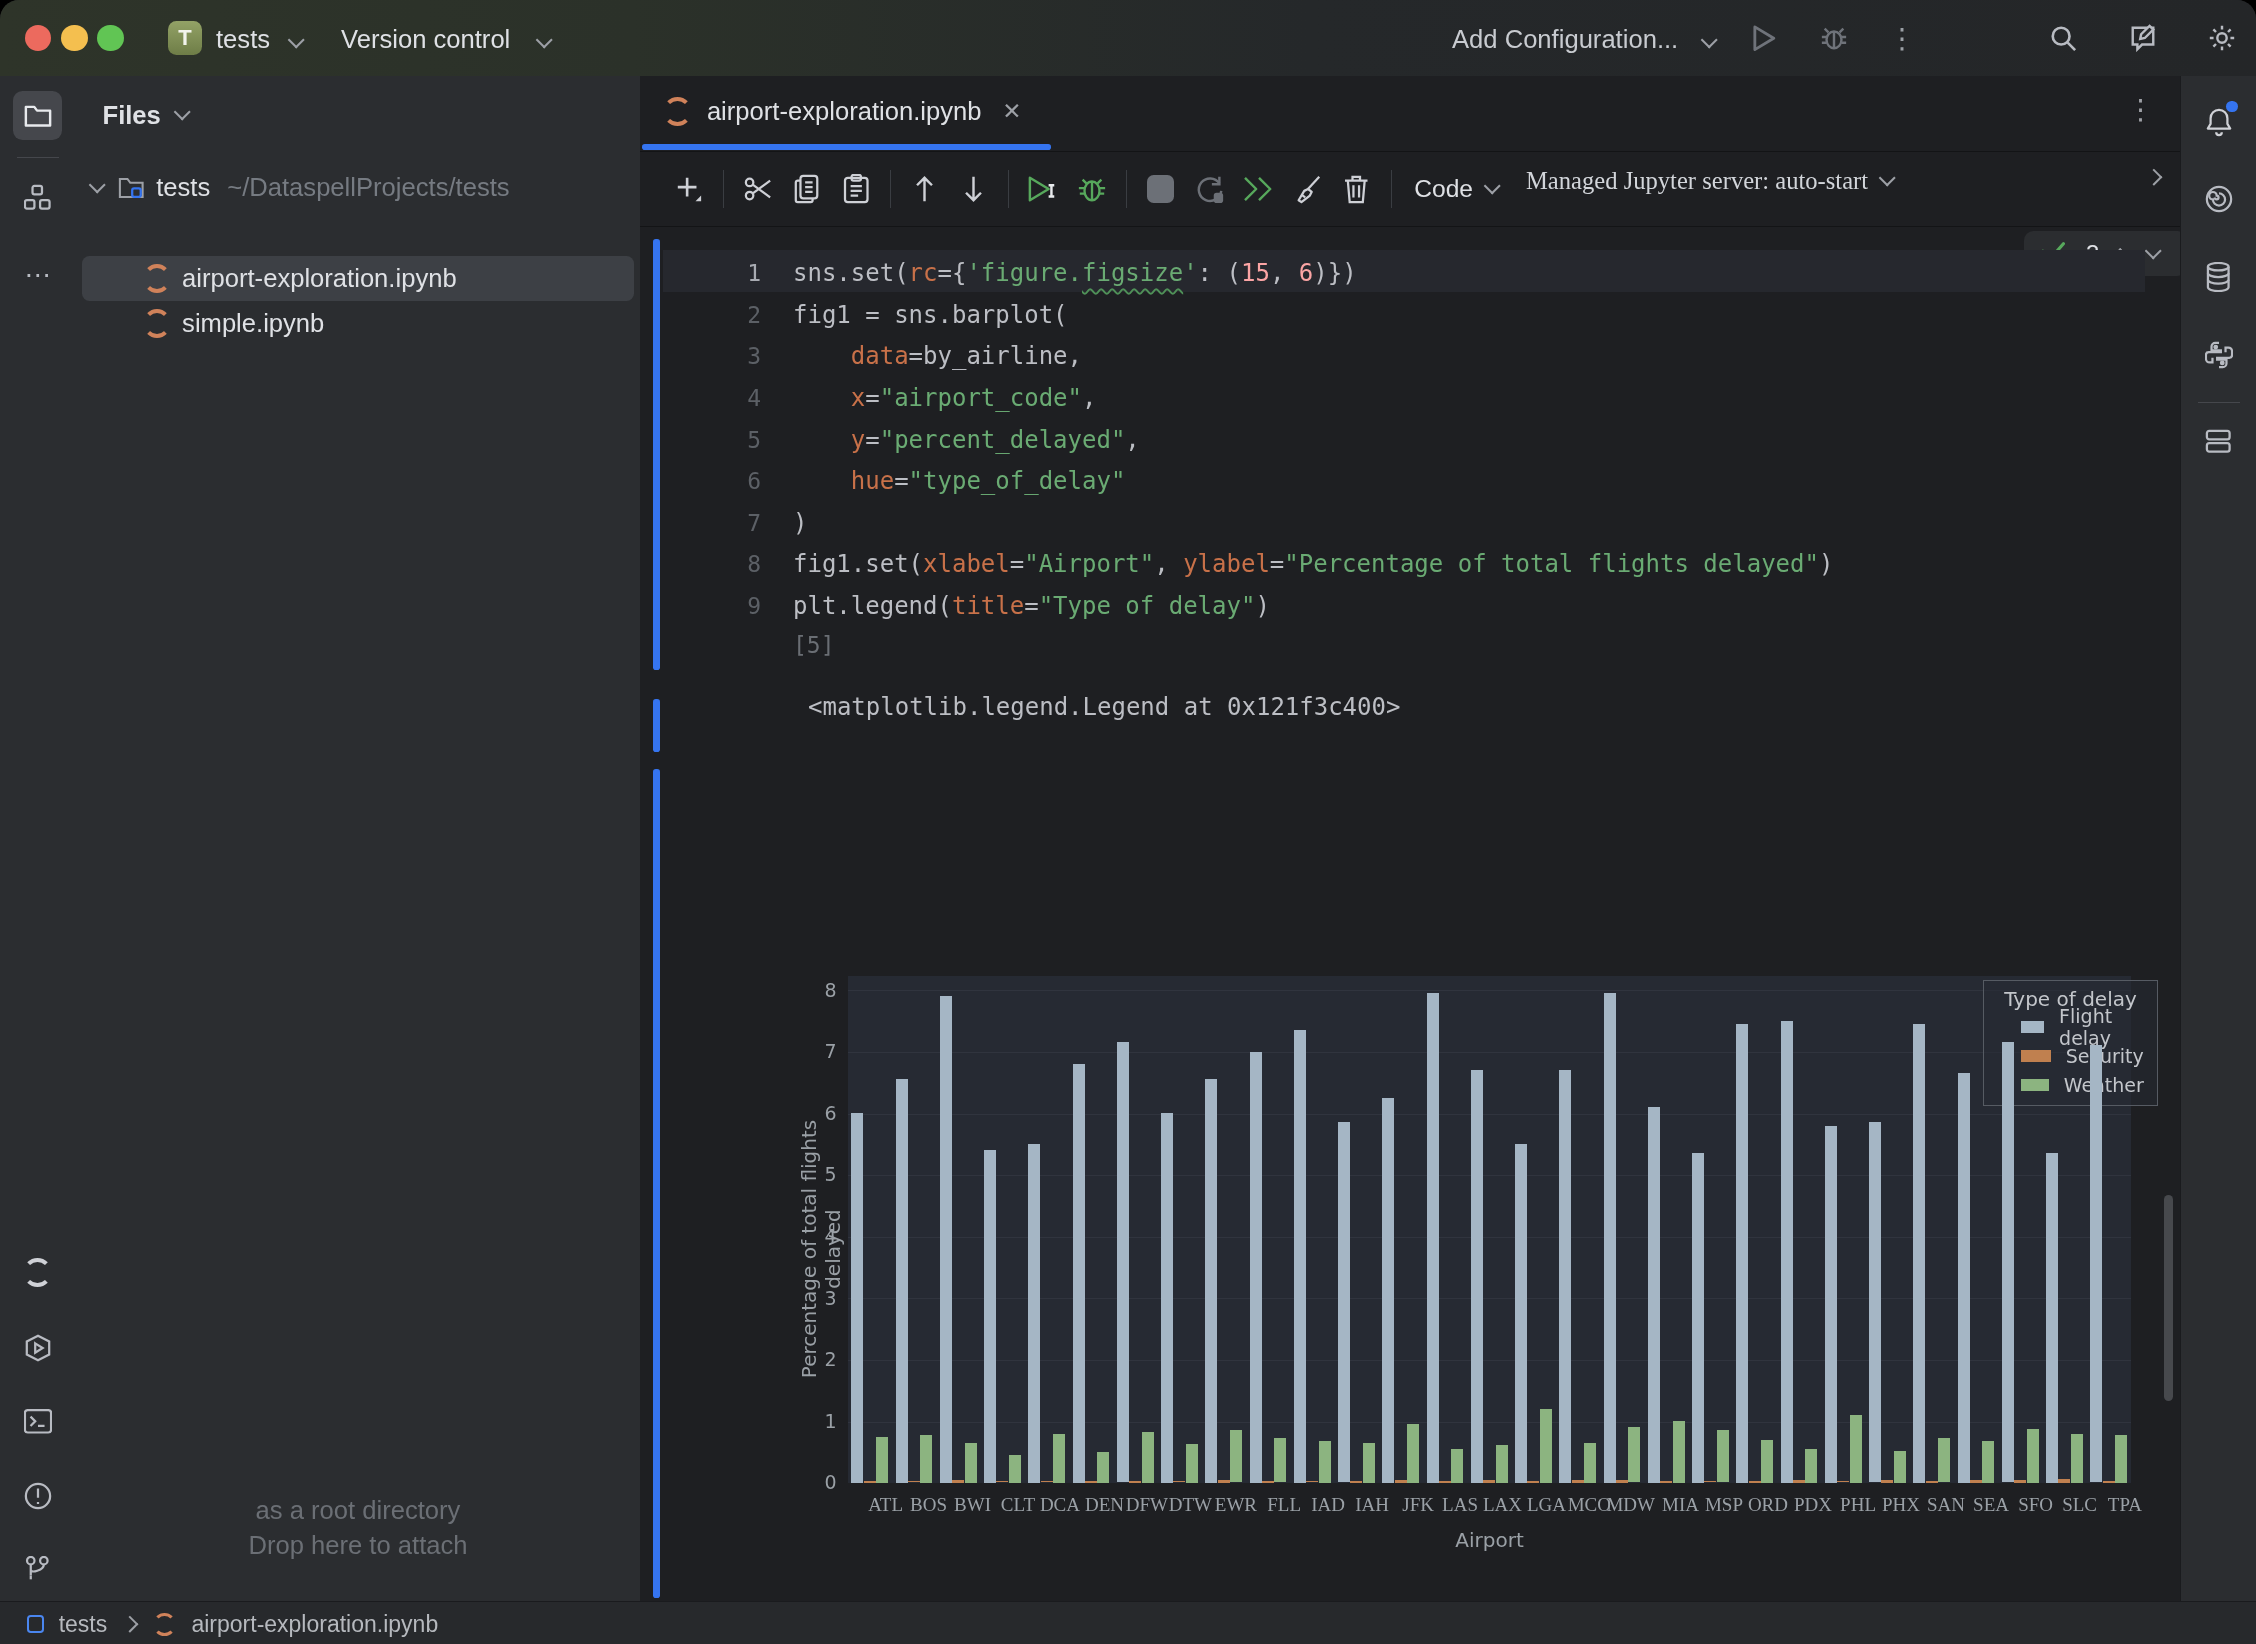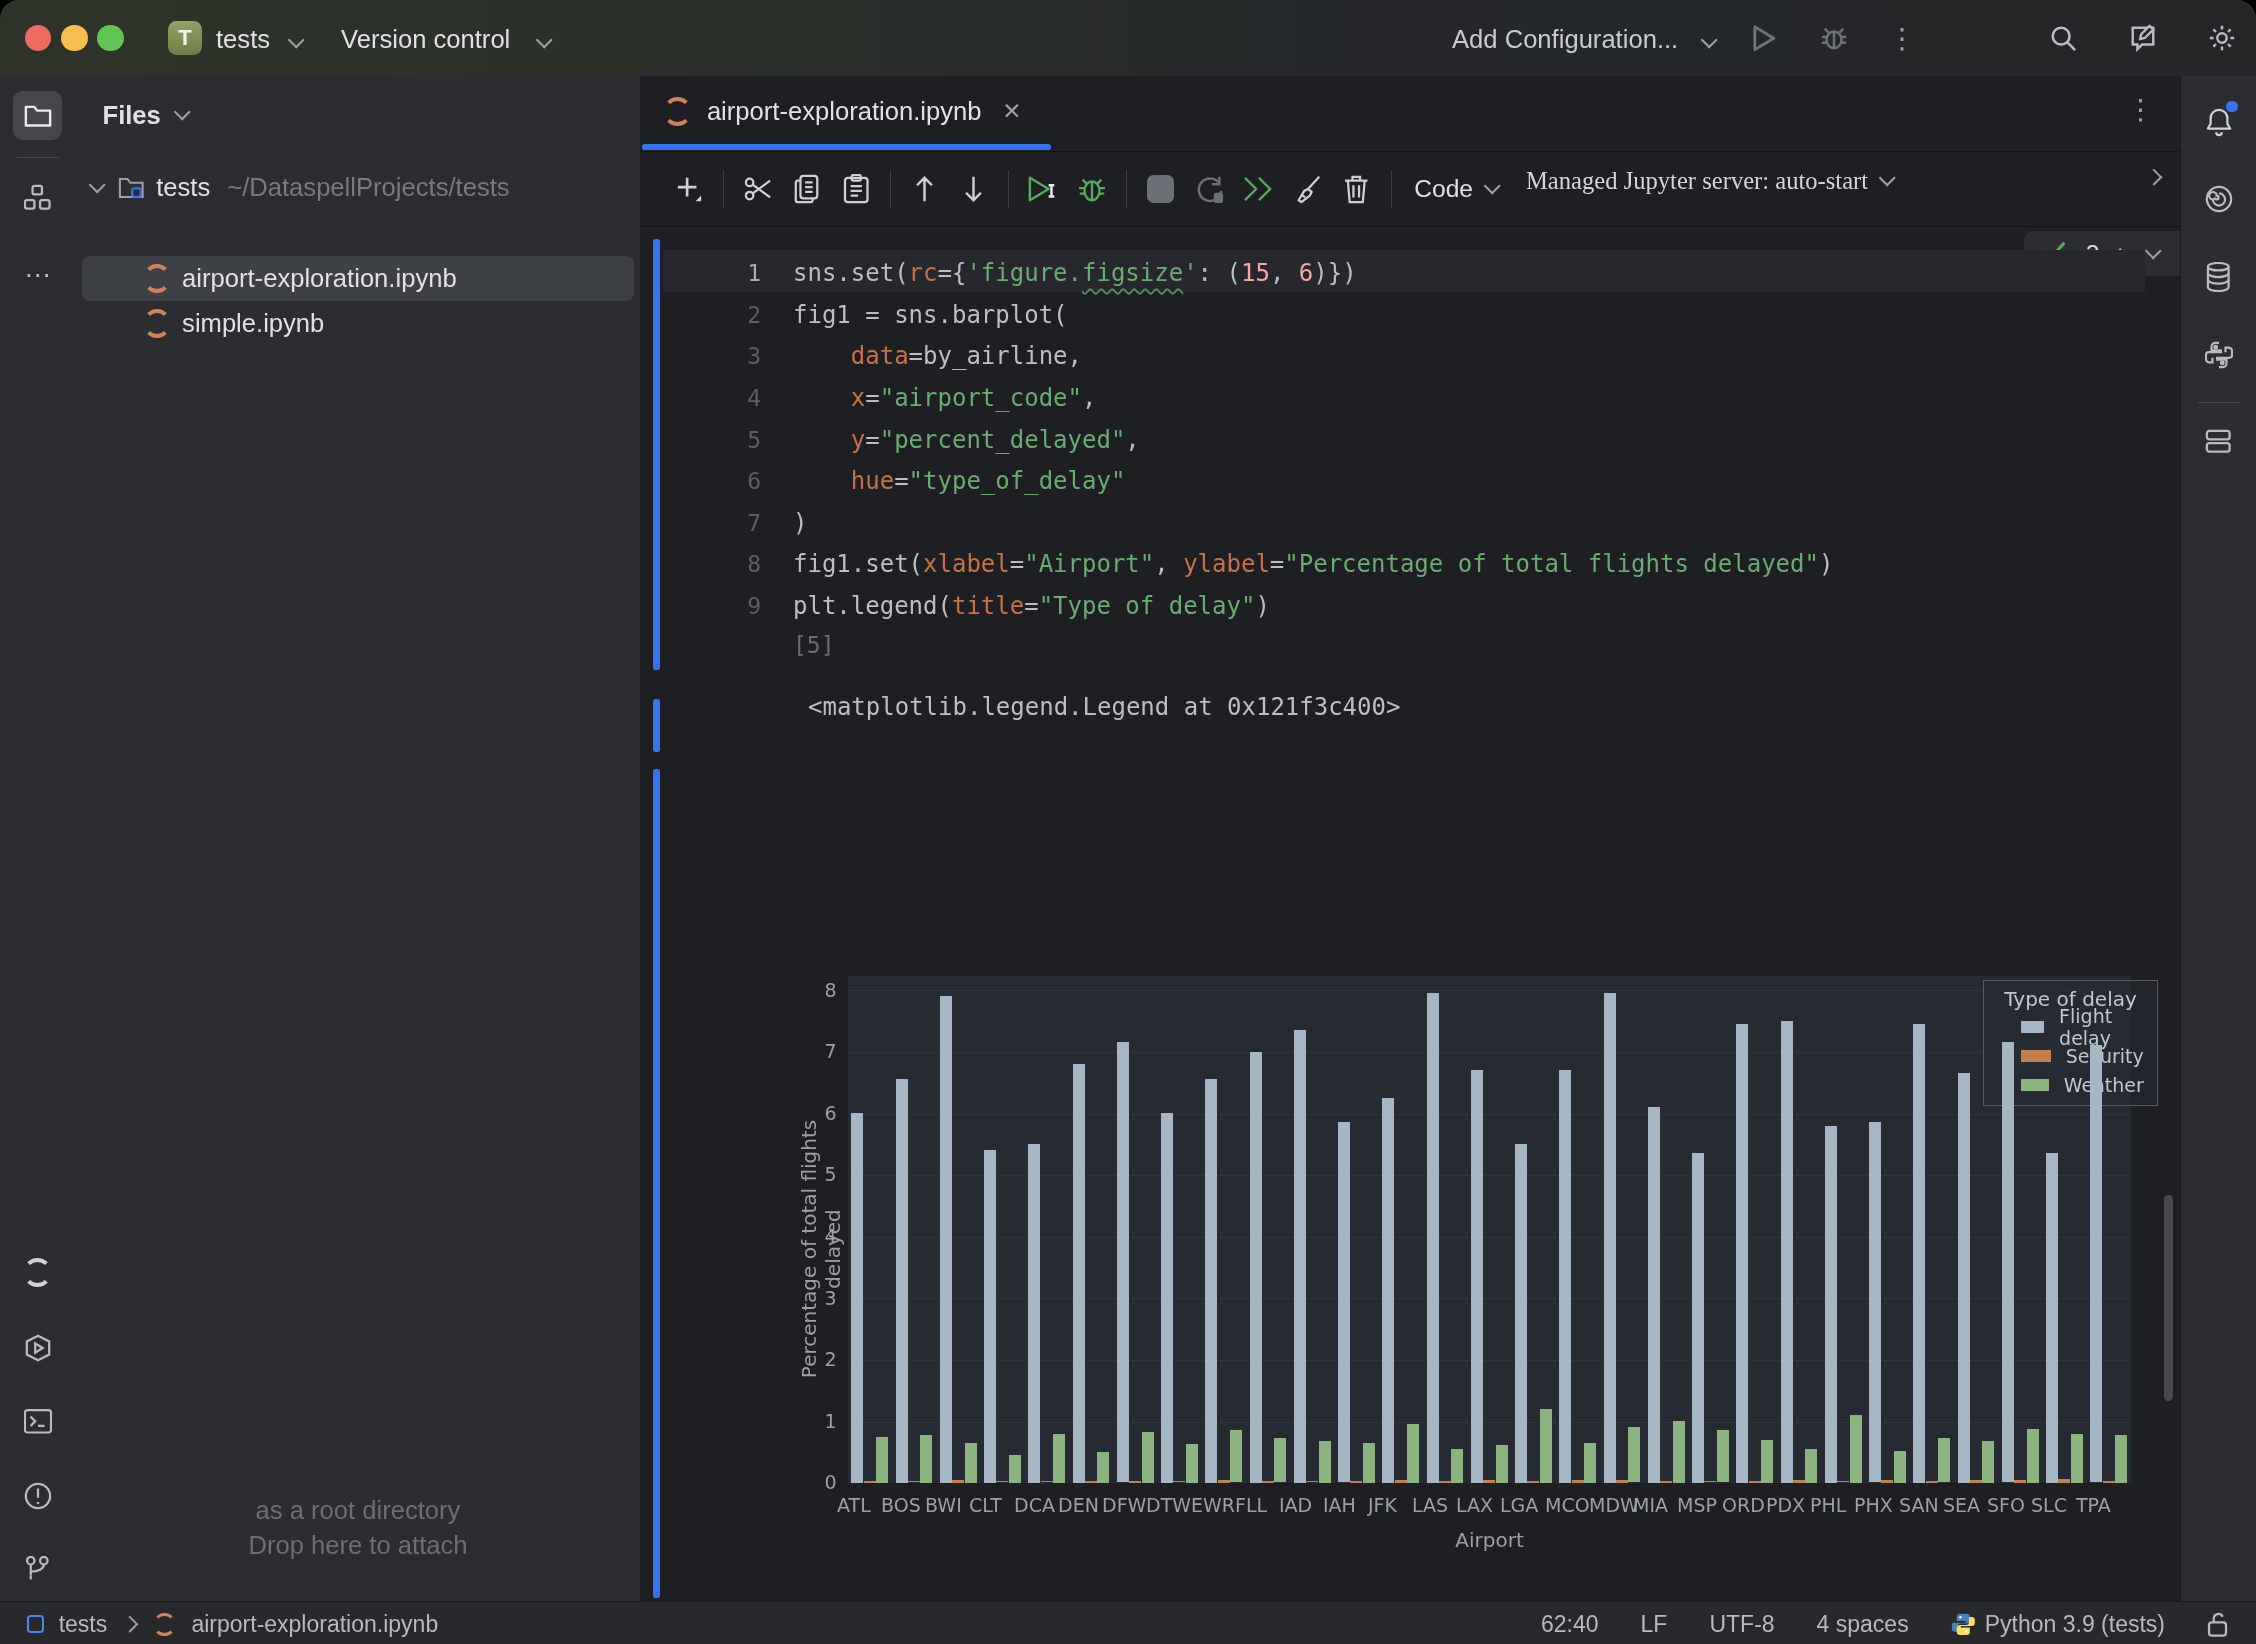--- a/index.html
+++ b/index.html
@@ -61,21 +61,21 @@
   .tok.d{color:#bcbec4;}.tok.p{color:#c87149;}.tok.s{color:#6aab73;}.tok.n{color:#fca5a5;}
   .tok.w{text-decoration:underline wavy #4f9158 1.9px;text-underline-offset:6.6px;}
   #exec-count{position:absolute;left:153px;top:556px;font-family:"DejaVu Sans Mono",monospace;font-size:23px;color:#6a6e74;}
   #cell-output{position:absolute;left:168px;top:617px;font-family:"DejaVu Sans Mono",monospace;font-size:24px;color:#bcbec4;}
   #scroll-thumb{position:absolute;right:7.6px;top:1119px;width:9.5px;height:206px;background:#47494d;border-radius:4.7px;}
   
   #chart{position:absolute;left:150px;top:875px;width:1377px;height:634px;font-family:"DejaVu Sans",sans-serif;}
   #plot{position:absolute;background:#262a33;}
   .gridline{position:absolute;height:0.9px;background:#30343e;left:0;right:0;}
   .bar{position:absolute;}
-  .xtick{position:absolute;width:66px;text-align:left;font-size:19px;color:#9aa0a6;}
+  .xtick{position:absolute;width:66px;text-align:right;font-size:19px;color:#9aa0a6;font-family:Liberation Serif, serif;}
   .ytick{position:absolute;width:38px;text-align:right;font-size:19px;color:#9aa0a6;}
   #ylabel{position:absolute;left:-140px;top:274px;width:341px;text-align:center;font-size:20px;color:#9aa0a6;transform:rotate(-90deg);}
   #xlabel{position:absolute;width:189px;text-align:center;font-size:20px;color:#9aa0a6;}
   #legend{position:absolute;background:rgba(38,42,51,0.55);border:0.9px solid #565b63;box-sizing:border-box;padding:5.7px 13.2px;}
   #legend .lg-title{font-size:20px;color:#c3c6cb;text-align:center;margin-bottom:1.9px;}
   .lg-row{display:flex;align-items:center;gap:15px;height:29px;margin-left:24px;}
   .lg-swatch{width:30px;height:11.4px;}
   .lg-label{font-size:19px;color:#c3c6cb;}
   
   #statusbar{left:0;top:1601px;width:2256px;height:44px;background:#27292c;border-top:0.9px solid #1a1b1e;
@@ -565,34 +565,15 @@
   </div>
 
   <div id="statusbar" class="abs">
     <div id="sb-left">
       <span class="sb-sq"></span>
       <span>tests</span>
       <span class="chev right" style="margin:0 1.9px;"></span>
       <span class="jupico" style="width:17px;height:17px;border-width:3.8px;"></span>
       <span>airport-exploration.ipynb</span>
     </div>
-    <div id="sb-right">
-      <span>62:40</span>
-      <span>LF</span>
-      <span>UTF-8</span>
-      <span>4 spaces</span>
-      <span style="display:flex;align-items:center;gap:9.5px;">
-        <svg width="24.6" height="24.6" viewBox="0 0 30 30">
-          <path d="M15 2 h-4 a4 4 0 0 0 -4 4 v5 h11 v2 H4 a3 3 0 0 0 -3 3 v4 a4 4 0 0 0 4 4 h3 v-6 a4 4 0 0 1 4-4 h7 a4 4 0 0 0 4-4 V6 a4 4 0 0 0 -4-4 Z" fill="#4584b6"></path>
-          <path d="M15 28 h4 a4 4 0 0 0 4 -4 v-5 H12 v-2 h14 a3 3 0 0 0 3 -3 v-4 a4 4 0 0 0 -4 -4 h-3 v6 a4 4 0 0 1 -4 4 h-7 a4 4 0 0 0 -4 4 v4 a4 4 0 0 0 4 4 Z" fill="#ffde57"></path>
-          <circle cx="11.5" cy="6.5" r="1.5" fill="#fff"></circle>
-            <circle cx="18.5" cy="23.5" r="1.5" fill="#fff"></circle>
-        </svg>
-        <span>Python 3.9 (tests)</span>
-      </span>
-      <svg width="21" height="26.5" viewBox="0 0 22 28" fill="none" stroke="#b6b9be" stroke-width="2.4">
-        <rect x="2" y="12" width="18" height="14" rx="3"></rect>
-          <path d="M7 12 V8 a5 5 0 0 1 9.5 -2"></path>
-      </svg>
-    </div>
   </div>
 </div>
 
 
 </body></html>

